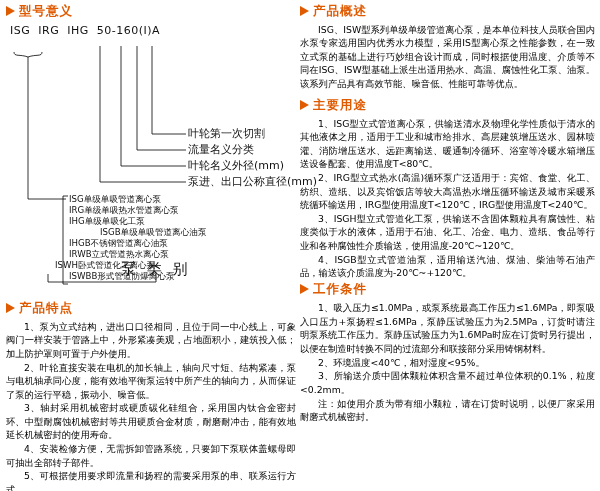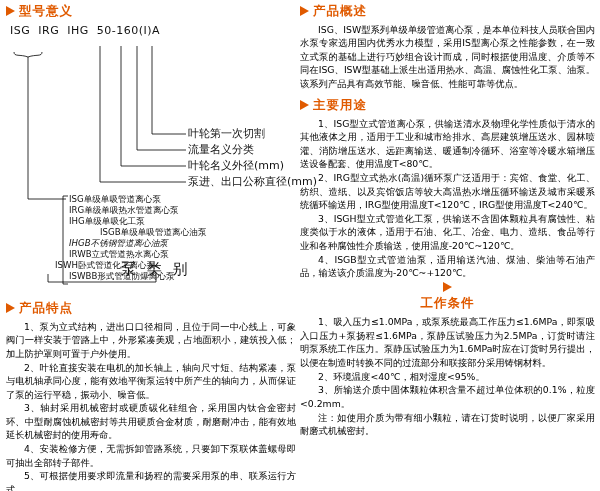--- a/index.html
+++ b/index.html
@@ -126,21 +126,21 @@
 
       <div class="leg" style="left:182px;top:104px;">叶轮第一次切割</div>
       <div class="leg" style="left:182px;top:120px;text-align:center;">流量名义分类</div>
       <div class="leg" style="left:182px;top:136px;">叶轮名义外径(mm)</div>
       <div class="leg" style="left:182px;top:152px;">泵进、出口公称直径(mm)</div>
 
       <div class="legm" style="left:63px;top:170px;">ISG单级单吸管道离心泵</div>
       <div class="legm" style="left:63px;top:181px;">IRG单级单吸热水管道离心泵</div>
       <div class="legm" style="left:63px;top:192px;">IHG单级单吸化工泵</div>
       <div class="legm" style="left:63px;top:203px;padding-left:31px;">ISGB单级单吸管道离心油泵</div>
-      <div class="legm" style="left:63px;top:214px;font-style:italic;">IHGB不锈钢管道离心油泵</div>
+      <div class="legm" style="left:63px;top:214px;">IHGB不锈钢管道离心油泵</div>
       <div class="legm" style="left:63px;top:225px;">IRWB立式管道热水离心泵</div>
       <div class="legm" style="left:49px;top:236px;">ISWH卧式管道化工离心泵</div>
       <div class="legm" style="left:63px;top:247px;">ISWBB形式管道防爆离心泵</div>
 
       <div class="cat-label" style="left:68px;top:236px;">泵 类 别</div>
     </div>
 
     <div class="sec-head" style="margin-top:2px;">
       <div class="tri"></div>
       <div class="sec-title">产品特点</div>
@@ -169,21 +169,21 @@
       <div class="tri"></div>
       <div class="sec-title">主要用途</div>
     </div>
     <div class="para-block">
       <p class="para indent">1、ISG型立式管道离心泵，供输送清水及物理化学性质似于清水的其他液体之用，适用于工业和城市给排水、高层建筑增压送水、园林喷灌、消防增压送水、远距离输送、暖通制冷循环、浴室等冷暖水箱增压送设备配套、使用温度T&lt;80℃。</p>
       <p class="para indent">2、IRG型立式热水(高温)循环泵广泛适用于：宾馆、食堂、化工、纺织、造纸、以及宾馆饭店等较大高温热水增压循环输送及城市采暖系统循环输送用，IRG型使用温度T&lt;120℃，IRG型使用温度T&lt;240℃。</p>
       <p class="para indent">3、ISGH型立式管道化工泵，供输送不含固体颗粒具有腐蚀性、粘度类似于水的液体，适用于石油、化工、冶金、电力、造纸、食品等行业和各种腐蚀性介质输送，使用温度-20℃~120℃。</p>
       <p class="para indent">4、ISGB型立式管道油泵，适用输送汽油、煤油、柴油等石油产品，输送该介质温度为-20℃~+120℃。</p>
     </div>
 
-    <div class="sec-head" style="margin-top:0;flex-direction:column;">
+    <div class="sec-head" style="margin-top:0;">
       <div class="tri"></div>
       <div class="sec-title">工作条件</div>
     </div>
     <div class="para-block">
       <p class="para indent">1、吸入压力≤1.0MPa，或泵系统最高工作压力≤1.6MPa，即泵吸入口压力+泵扬程≤1.6MPa，泵静压试验压力为2.5MPa，订货时请注明泵系统工作压力。泵静压试验压力为1.6MPa时应在订货时另行提出，以便在制造时转换不同的过流部分和联接部分采用铸钢材料。</p>
       <p class="para indent">2、环境温度&lt;40℃，相对湿度&lt;95%。</p>
       <p class="para indent">3、所输送介质中固体颗粒体积含量不超过单位体积的0.1%，粒度&lt;0.2mm。</p>
       <p class="para indent">注：如使用介质为带有细小颗粒，请在订货时说明，以便厂家采用耐磨式机械密封。</p>
     </div>
   </div>

